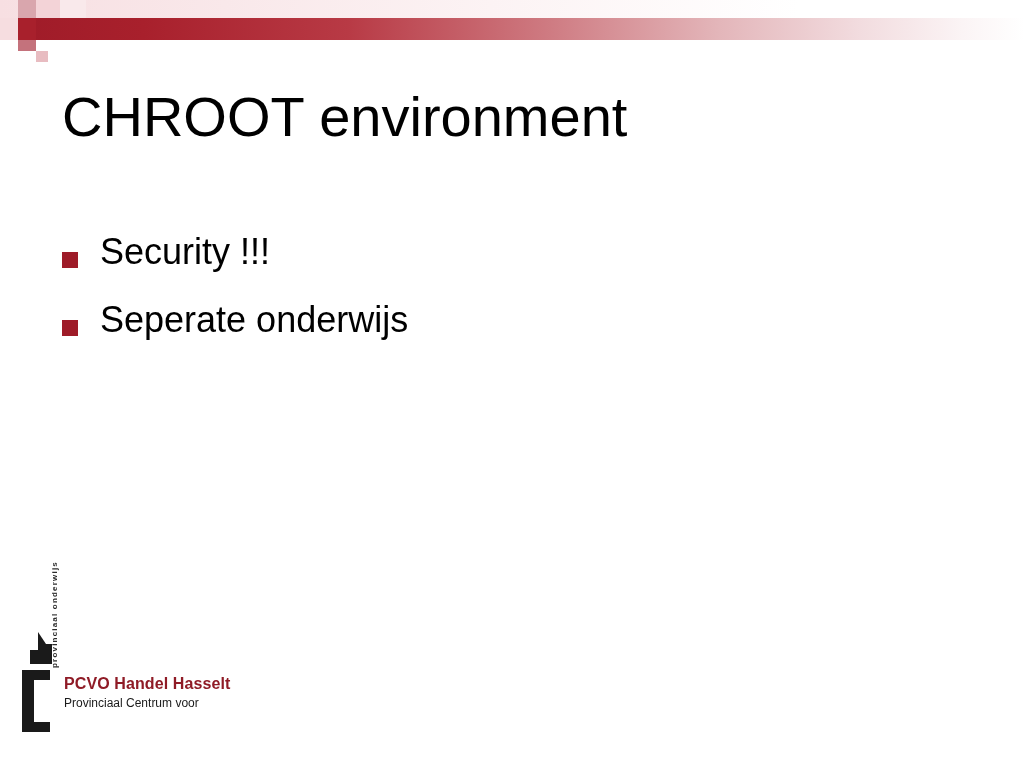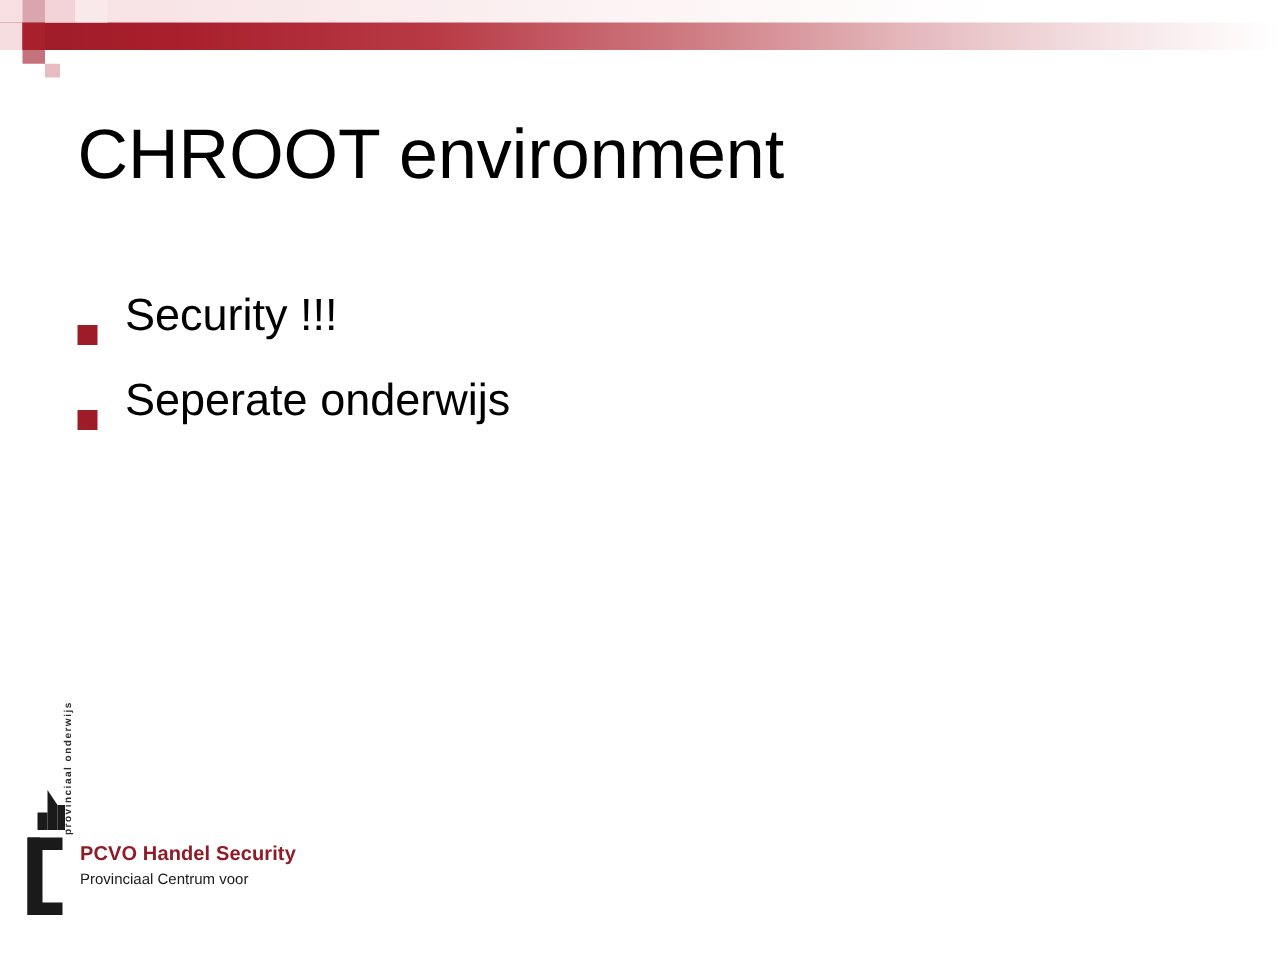--- a/index.html
+++ b/index.html
@@ -64,39 +64,39 @@
   .sq-f { left: 18px; top: 40px; width: 18px; height: 11px; background: #c4727c; }
   .sq-g { left: 36px; top: 40px; width: 16px; height: 11px; background: #ffffff; }
   .sq-h { left: 36px; top: 51px; width: 12px; height: 11px; background: #e8bcc1; }
   .sq-i { left: 0px;  top: 40px; width: 18px; height: 11px; background: #ffffff; }
   .sq-j { left: 18px; top: 18px; width: 18px; height: 22px; background: #a8202c; }
 
   
   .slide-title {
     position: absolute;
     left: 62px;
-    top: 90px;
+    top: 84px;
     width: 900px;
     font-size: 56px;
     line-height: 66px;
     font-weight: normal;
     letter-spacing: 0px;
     color: #000000;
   }
 
   
   .bullets {
     position: absolute;
     left: 62px;
     top: 228px;
     width: 880px;
   }
   .bullet-row {
     display: flex;
-    align-items: flex-end;
+    align-items: center;
     margin-bottom: 20px;
   }
   .bullet-marker {
     width: 16px;
     height: 16px;
     background: #9e1b28;
     margin-top: 16px;
     margin-right: 22px;
     flex: 0 0 auto;
   }
@@ -194,17 +194,17 @@
     <rect x="30" y="14" width="6" height="20" fill="#1a1a1a"></rect>
     <rect x="14" y="20" width="8" height="14" fill="#1a1a1a"></rect>
 
     <path d="M6 40 H34 V50 H18 V92 H34 V102 H6 Z" fill="#1a1a1a"></path>
     <rect x="6" y="40" width="10" height="62" fill="#1a1a1a"></rect>
   </svg>
 
   <div class="logo-vertical-text">provinciaal onderwijs</div>
 
   <div class="logo-text">
-    <div class="logo-name">PCVO Handel Security</div>
+    <div class="logo-name">PCVO Handel Hasselt</div>
     <div class="logo-sub">Provinciaal Centrum voor</div>
   </div>
 
 </div>
 
 </body></html>

